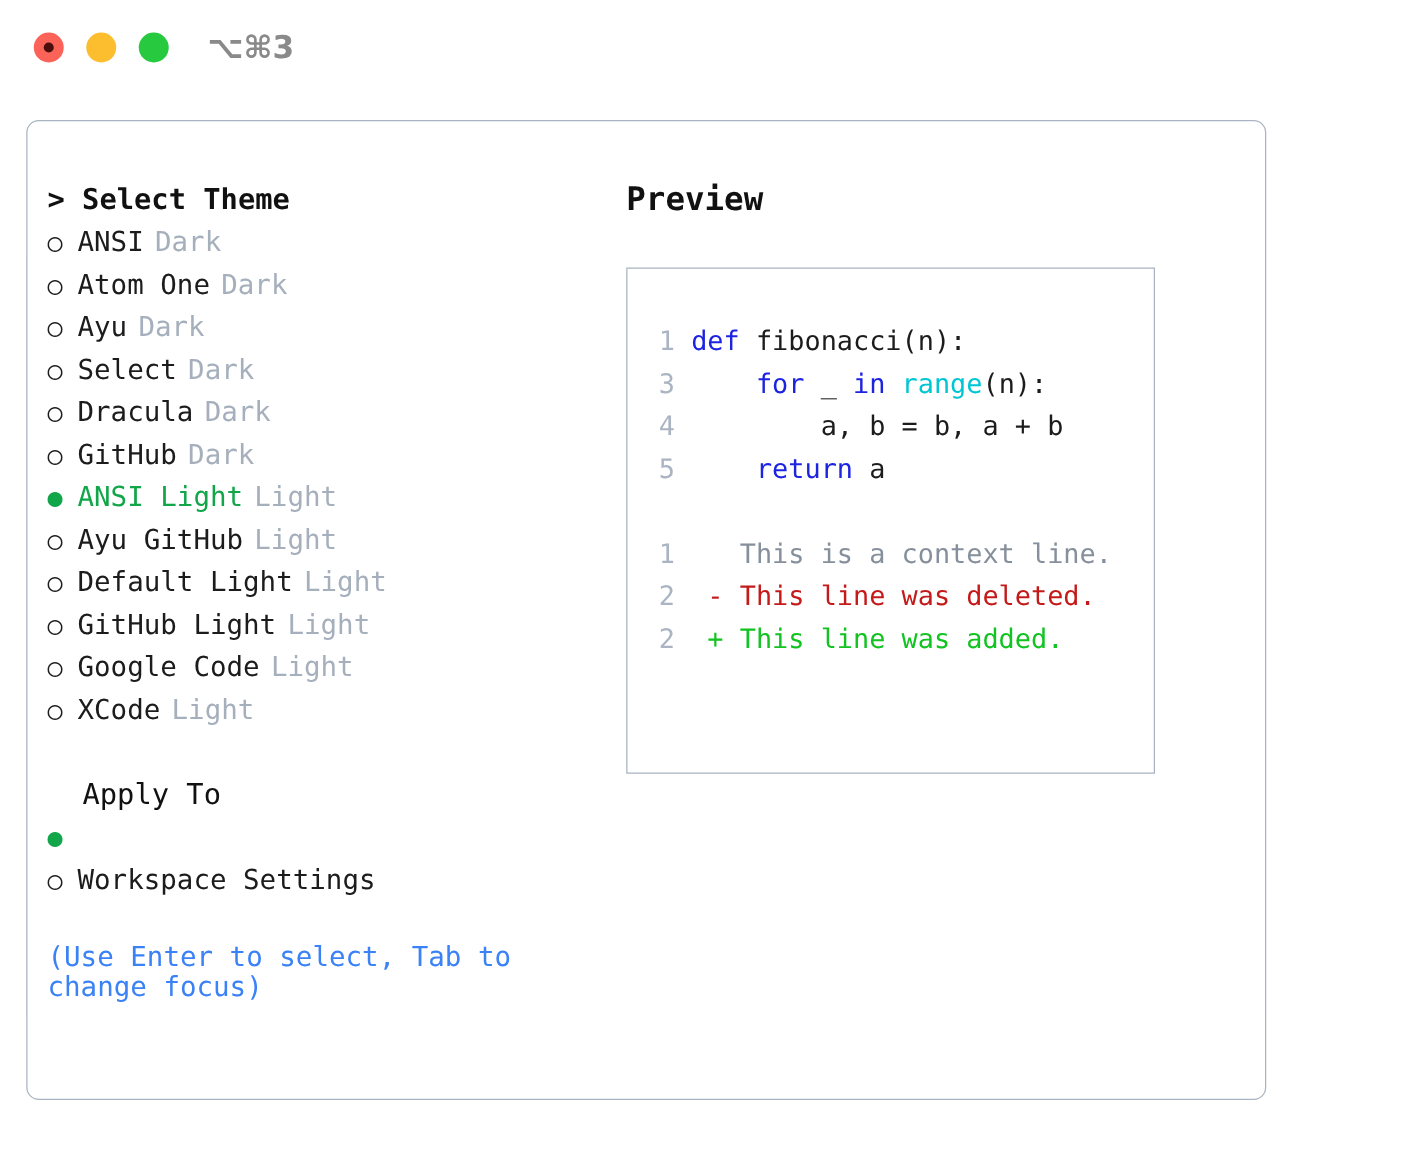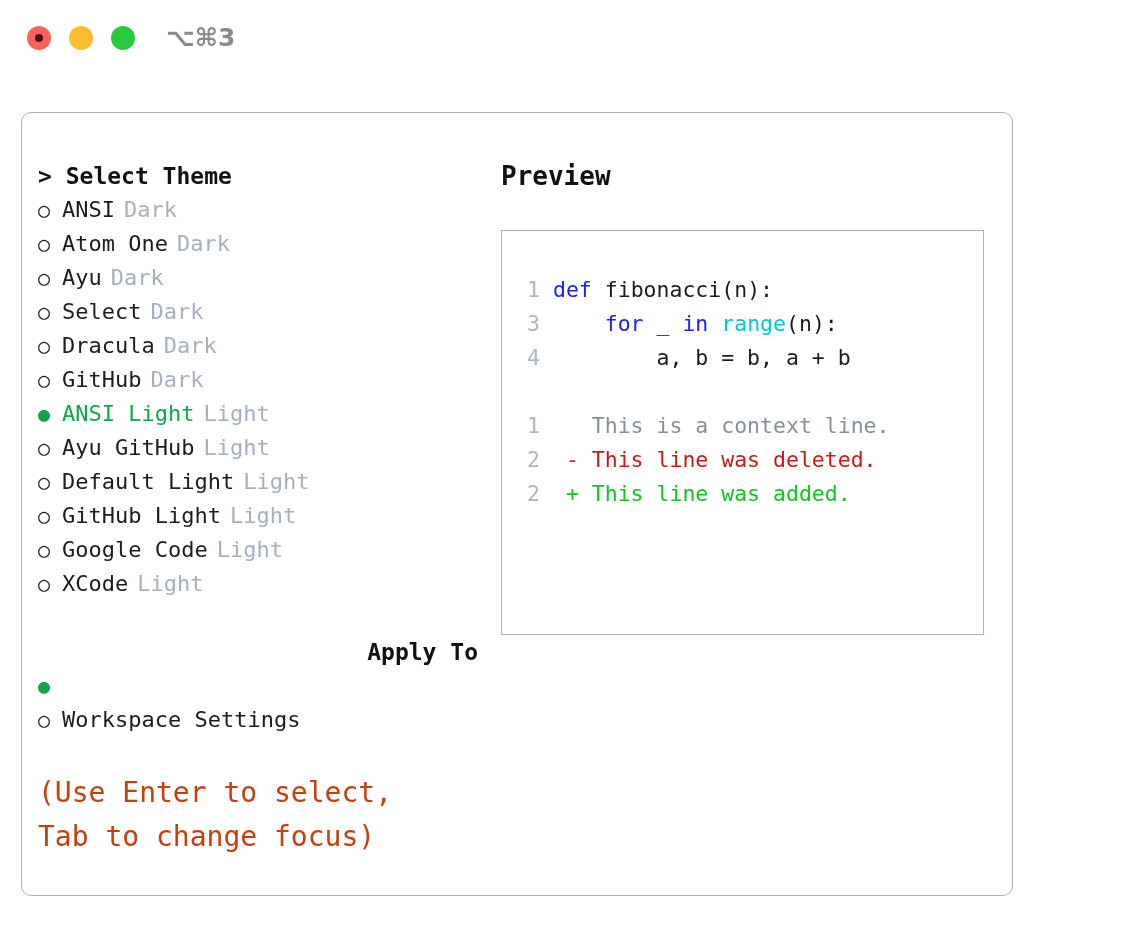--- a/index.html
+++ b/index.html
@@ -73,38 +73,37 @@
   .panel {
     position: absolute;
     left: 21px;
     top: 96px;
     width: 992px;
     height: 784px;
     border: 1.5px solid #a9b3c1;
     border-radius: 10px;
     box-sizing: border-box;
     background: #ffffff;
-    margin-top: 16px;
   }
 
   
   .left-col {
     position: absolute;
     left: 16px;
     top: 46px;
     width: 440px;
   }
   .section-head {
     font-size: 23px;
     font-weight: bold;
     color: #111111;
     line-height: 34px;
     white-space: pre;
   }
-  .section-head.indent { padding-left: 28px; font-weight: bold; text-align: right; }
+  .section-head.indent { padding-left: 28px; font-weight: normal; }
 
   .opt-row {
     display: flex;
     align-items: baseline;
     line-height: 34px;
     height: 34px;
     font-size: 22px;
     white-space: pre;
   }
   .bullet {
@@ -117,43 +116,43 @@
   }
   .bullet.sel { color: #11a64a; }
   .opt-name  { color: #1c1c1c; }
   .opt-name.sel { color: #11a64a; }
   .opt-tag   { color: #a6b0bd; padding-left: 9px; }
 
   .spacer-lg { height: 34px; }
 
   .hint {
     margin-top: 34px;
-    font-size: 28px;
-    line-height: 44px;
-    color: #c2410c;
+    font-size: 22px;
+    line-height: 24px;
+    color: #3b82f6;
     width: 400px;
     white-space: pre-wrap;
   }
 
   
   .right-col {
     position: absolute;
     left: 479px;
     top: 46px;
     width: 490px;
   }
   .preview-title {
     font-size: 26px;
     font-weight: bold;
     color: #111111;
     line-height: 34px;
   }
   .preview-box {
     margin-top: 37px;
-    width: 483px;
+    width: 423px;
     height: 405px;
     border: 1.5px solid #a9b3c1;
     box-sizing: border-box;
     background: #ffffff;
     position: relative;
   }
   .code-area {
     position: absolute;
     left: 18px;
     top: 42px;
@@ -230,20 +229,21 @@
 
     <div class="right-col">
       <div class="preview-title">Preview</div>
 
       <div class="preview-box">
         <div class="code-area">
           <div id="code-sample">
               <div class="code-line"><span class="lnum">1</span> <span class="kw">def</span><span class="txt"> fibonacci(n):</span></div>
               <div class="code-line"><span class="lnum">3</span> <span class="txt">    </span><span class="kw">for</span><span class="txt"> _ </span><span class="kw">in</span><span class="txt"> </span><span class="fn">range</span><span class="txt">(n):</span></div>
               <div class="code-line"><span class="lnum">4</span> <span class="txt">        a, b = b, a + b</span></div>
+              <div class="code-line"><span class="lnum">5</span> <span class="txt">    </span><span class="kw">return</span><span class="txt"> a</span></div>
             </div>
           <div class="diff-area" id="diff-sample">
               <div class="code-line"><span class="lnum">1</span>  <span class="d-ctx"> </span><span class="d-ctx"> This is a context line.</span></div>
               <div class="code-line"><span class="lnum">2</span>  <span class="d-del">-</span><span class="d-del"> This line was deleted.</span></div>
               <div class="code-line"><span class="lnum">2</span>  <span class="d-add">+</span><span class="d-add"> This line was added.</span></div>
             </div>
         </div>
       </div>
     </div>
 

